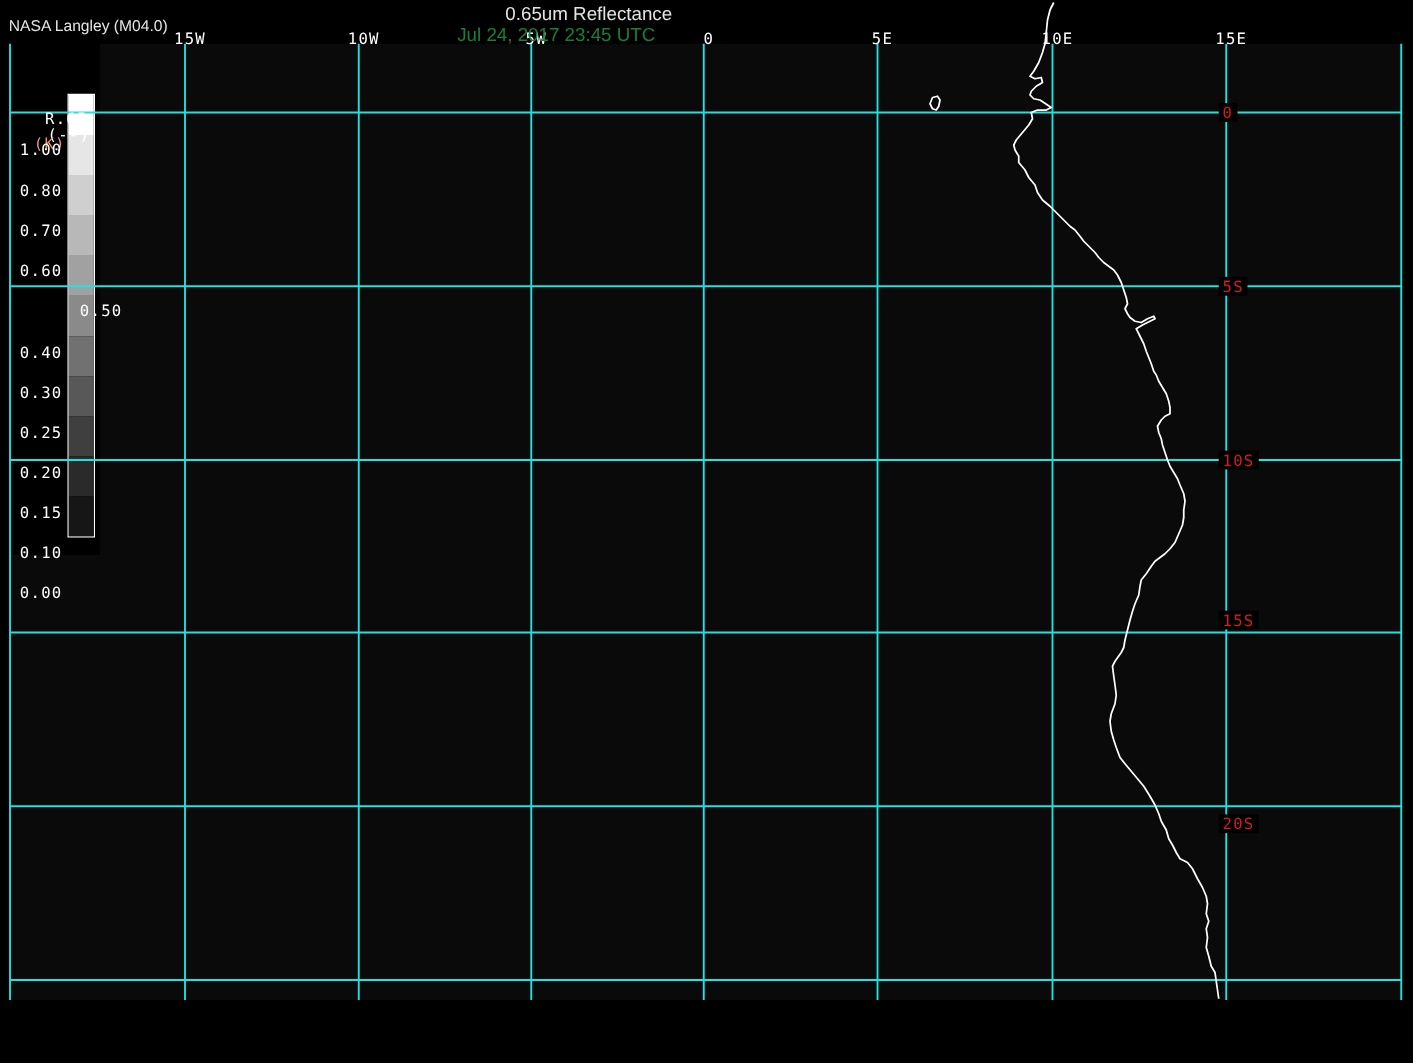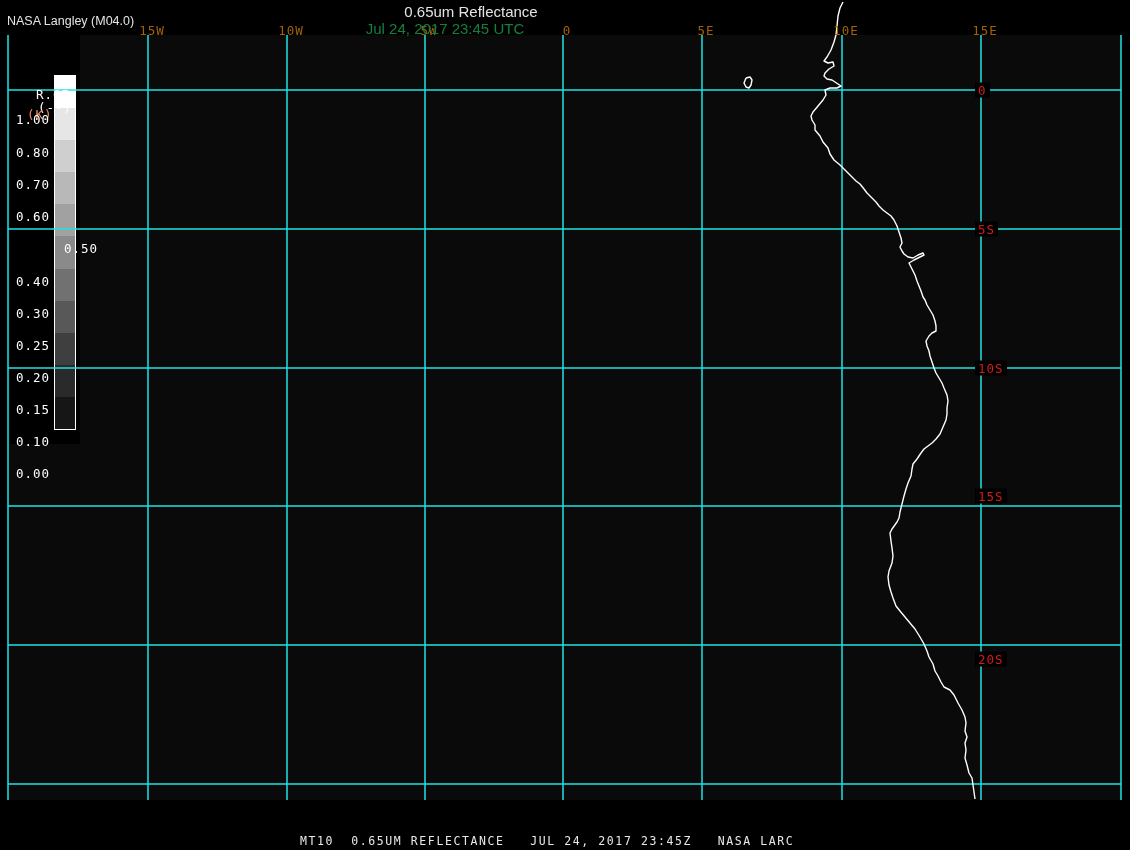--- a/index.html
+++ b/index.html
@@ -5,21 +5,21 @@
   html,body{margin:0;padding:0;background:#000;}
   #screen{position:relative;width:1130px;height:850px;background:#000;overflow:hidden;
           font-family:"Liberation Sans",sans-serif;}
   .abs{position:absolute;}
   #map-bg{left:8px;top:35px;width:1113px;height:765px;background:#0a0a0a;z-index:0;}
   #cb-panel{left:10px;top:35px;width:70px;height:409px;background:#000;z-index:1;}
   #cb-bar{left:54px;top:75px;width:20px;height:353px;border:1px solid #ffffff;z-index:1;
           display:flex;flex-direction:column;}
   #cb-bar .seg{flex:1 1 0;}
   #grid-svg{left:0;top:0;z-index:2;pointer-events:none;}
-  .lon-label{top:23px;transform:translateX(-50%);color:#a16207;z-index:2;
+  .lon-label{top:23px;transform:translateX(-50%);color:#ffffff;z-index:2;
              font-family:"DejaVu Sans Mono",monospace;font-size:12.5px;letter-spacing:1px;}
   .lat-label{transform:translateY(-50%);color:#d41c1c;background:#000;padding:0 3px;z-index:3;
              font-family:"DejaVu Sans Mono",monospace;font-size:12.5px;letter-spacing:1px;}
   .cb-text{color:#ffffff;font-family:"DejaVu Sans Mono",monospace;font-size:12.5px;
            letter-spacing:1px;z-index:3;margin-top:44px;}
   .cb-val{left:8px;width:42px;text-align:right;}
   #cb-units2{color:#ef8f6a;}
   #title1{left:471px;top:3px;transform:translateX(-50%);color:#e4e4e4;font-size:15px;z-index:3;white-space:pre;}
   #title2{left:445px;top:20px;transform:translateX(-50%);color:#15803d;font-size:15px;z-index:3;white-space:pre;}
   #credit{left:7px;top:14px;color:#e5e5e5;font-size:12.5px;z-index:3;white-space:pre;}
@@ -102,15 +102,14 @@
       <div class="abs lat-label" style="left: 975px; top: 229px;">5S</div>
       <div class="abs lat-label" style="left: 975px; top: 368px;">10S</div>
       <div class="abs lat-label" style="left: 975px; top: 496px;">15S</div>
       <div class="abs lat-label" style="left: 975px; top: 659px;">20S</div>
     </div>
 
   <div id="credit" class="abs">NASA Langley (M04.0)</div>
   <div id="title1" class="abs">0.65um Reflectance</div>
   <div id="title2" class="abs">Jul 24, 2017 23:45 UTC</div>
 
-  <div id="caption" class="abs">MT10  0.65UM REFLECTANCE   JUL 24, 2017 23:45Z   NASA LARC</div>
 
 </div>
 
 </body></html>

